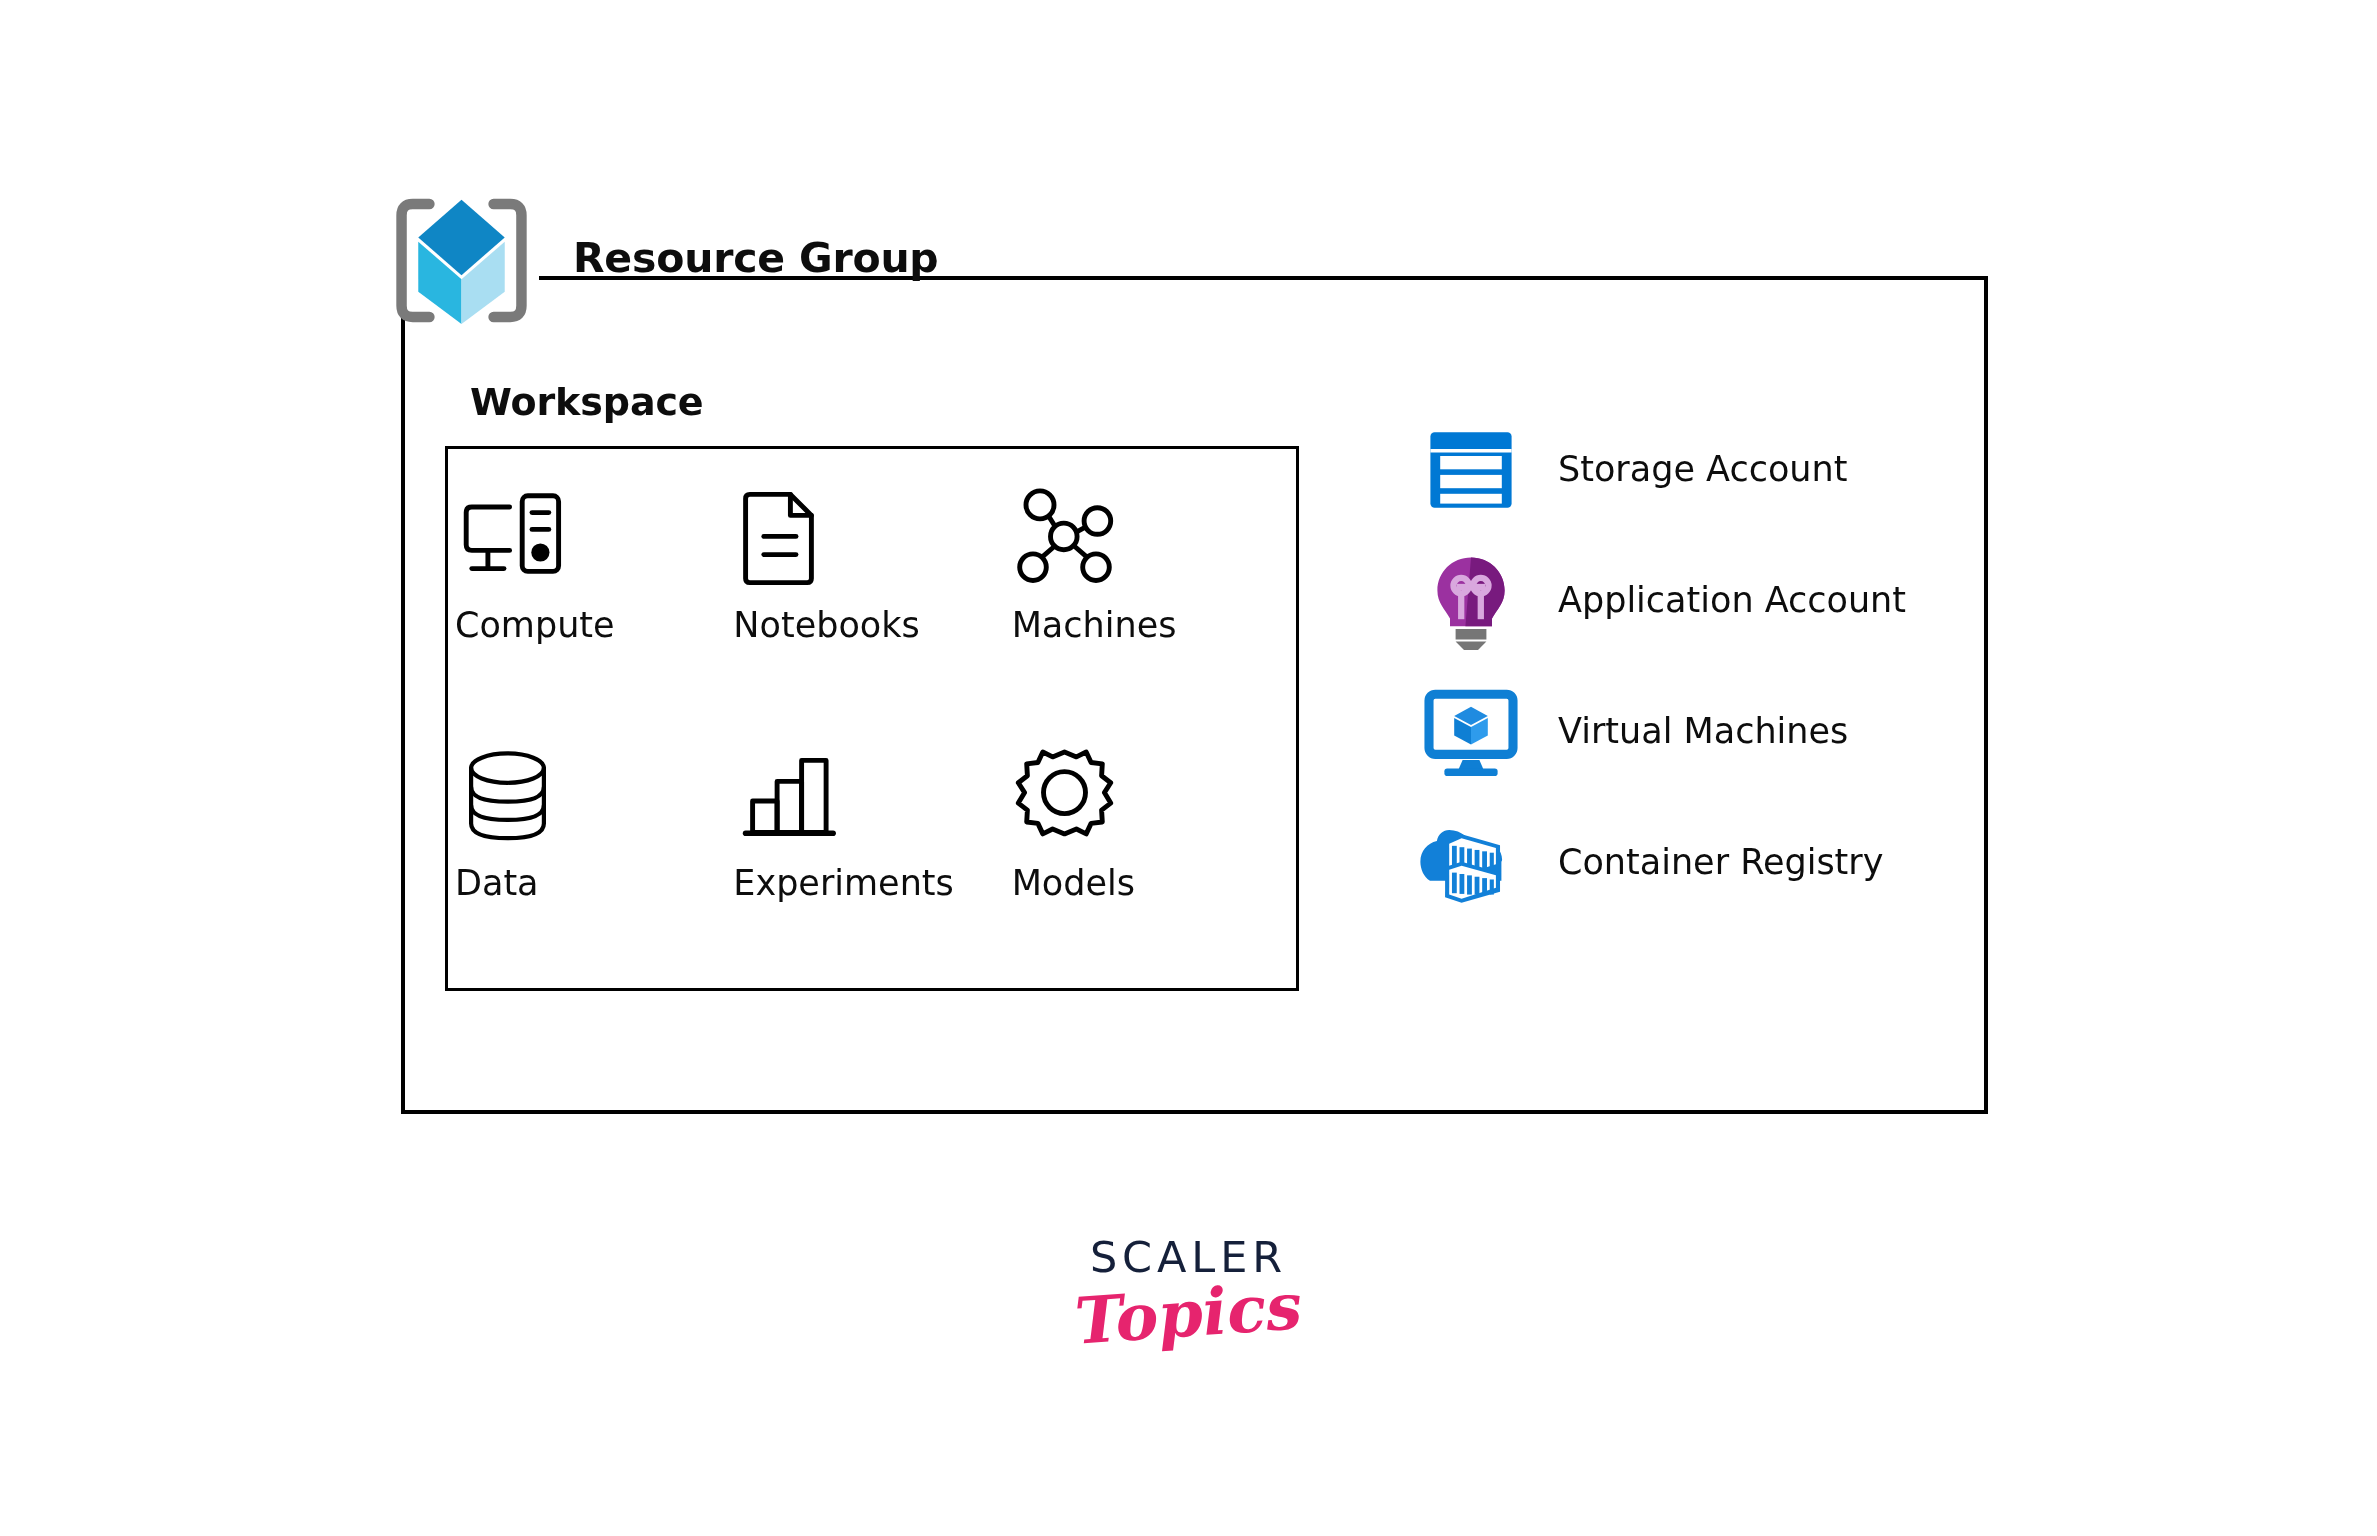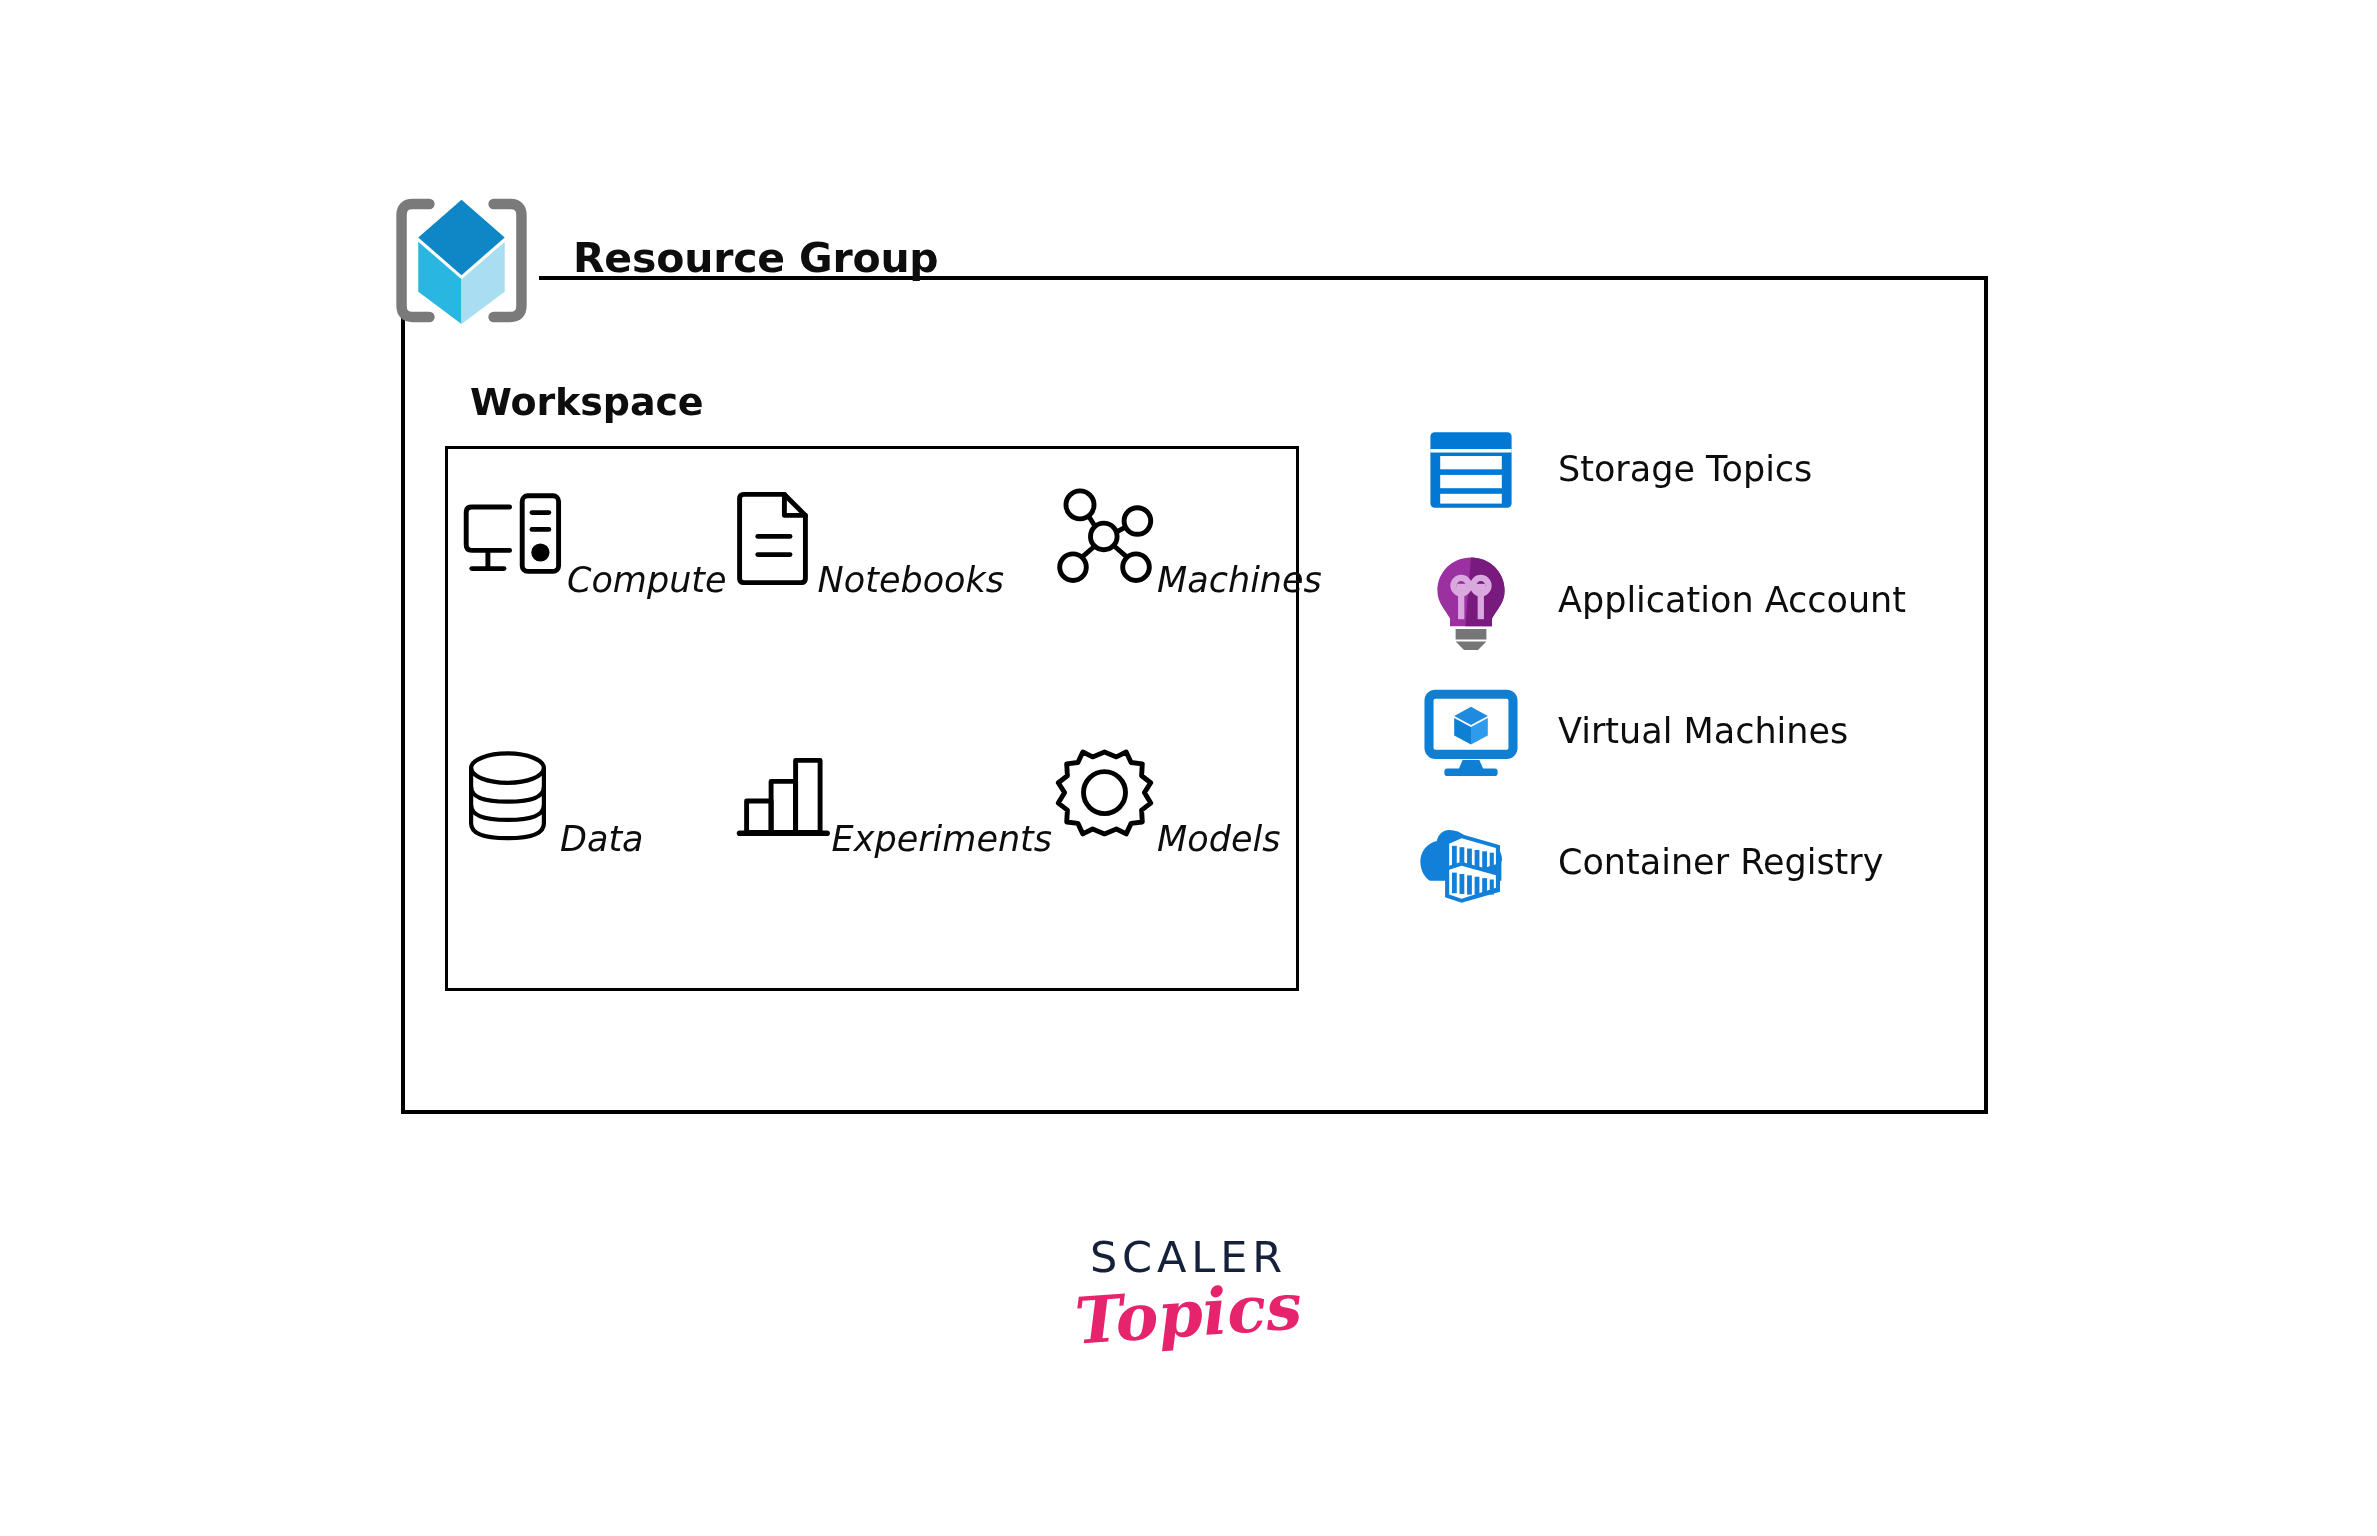--- a/index.html
+++ b/index.html
@@ -91,25 +91,24 @@
     top: 462px;
     width: 835px;
     height: 517px;
     display: grid;
     grid-template-columns: repeat(3, 1fr);
     grid-template-rows: repeat(2, 1fr);
     align-items: start;
   }
   .ws-cell {
     display: flex;
-    flex-direction: row;
-    align-items: flex-end;
+    flex-direction: column;
+    align-items: flex-start;
     justify-content: flex-start;
     padding-top: 17px;
-    font-style: italic;
   }
   .ws-icon {
     height: 119px;
     display: flex;
     align-items: center;
     justify-content: center;
   }
   .ws-label {
     margin-top: 9.8px;
     font-size: 35px;
@@ -307,21 +306,21 @@
   <div class="service-row">
     <div class="service-icon">
       <svg viewBox="0 0 140 140" width="98" height="98" aria-hidden="true">
         <rect x="12" y="16" width="116" height="108" rx="6" fill="#0078D4"></rect>
         <rect x="26" y="50" width="88" height="19" fill="#ffffff"></rect>
         <rect x="26" y="77" width="88" height="19" fill="#ffffff"></rect>
         <rect x="26" y="104" width="88" height="14" fill="#ffffff"></rect>
         <rect x="12" y="40" width="116" height="5" fill="#ffffff"></rect>
       </svg>
     </div>
-    <div class="service-label">Storage Topics</div>
+    <div class="service-label">Storage Account</div>
   </div>
 
   <div class="service-row">
     <div class="service-icon">
       <svg viewBox="0 0 140 140" width="98" height="98" aria-hidden="true">
         <path d="M70 8 C43 8 22 29 22 55 C22 73 33 82 40 95 L40 106 L100 106 L100 95
                  C107 82 118 73 118 55 C118 29 97 8 70 8 Z" fill="#9B31A0"></path>
         <path d="M70 8 C97 8 118 29 118 55 C118 73 107 82 100 95 L100 106 L62 106 Z" fill="#781A7E"></path>
         <g fill="none" stroke="#D9A8DE" stroke-width="9">
           <circle cx="56" cy="48" r="11"></circle>

